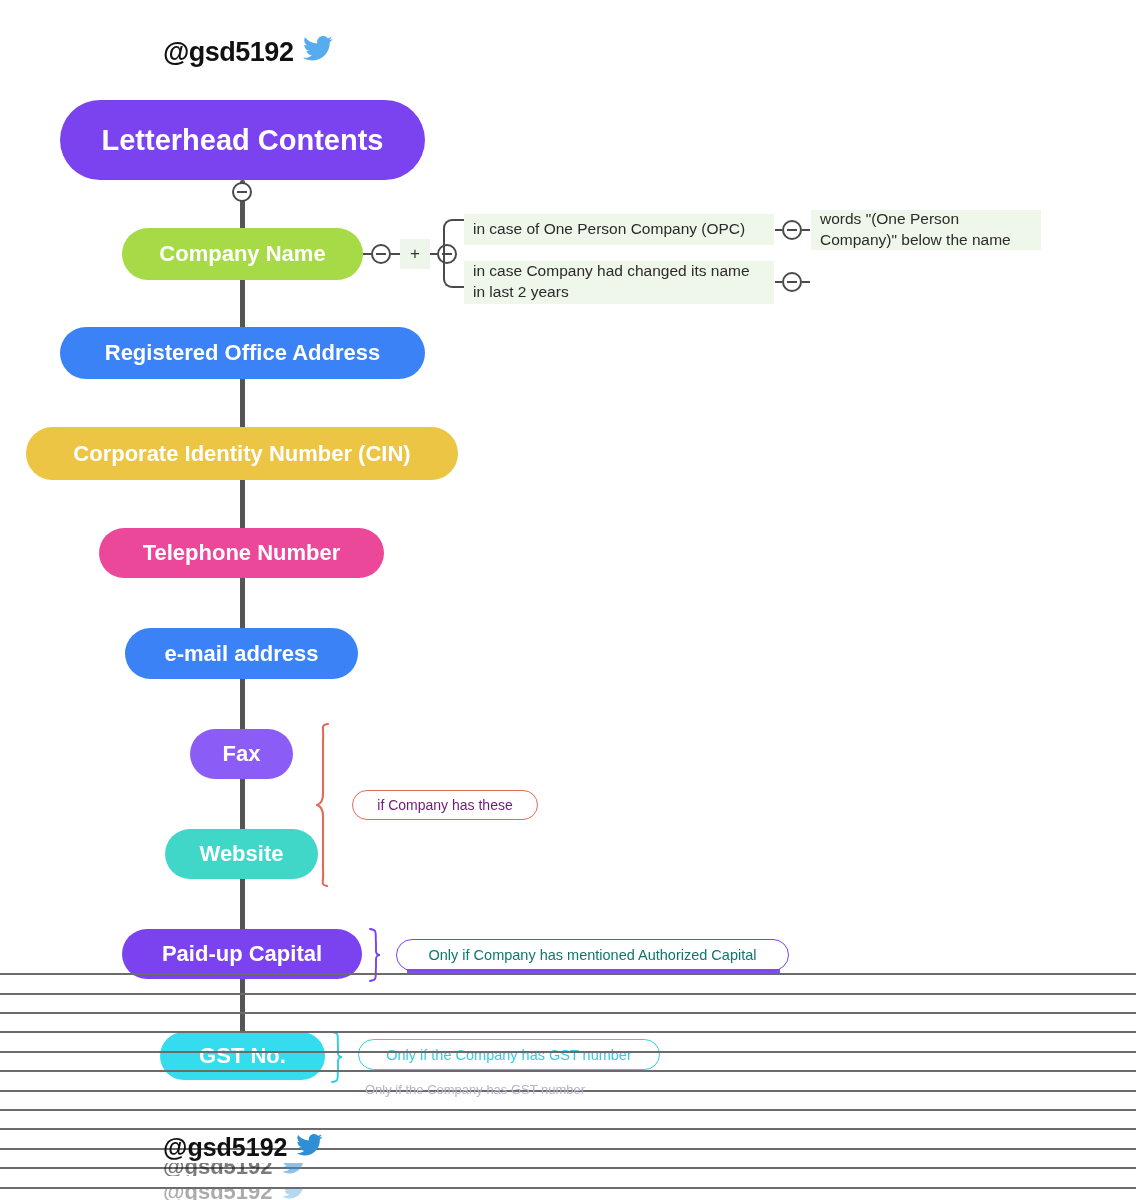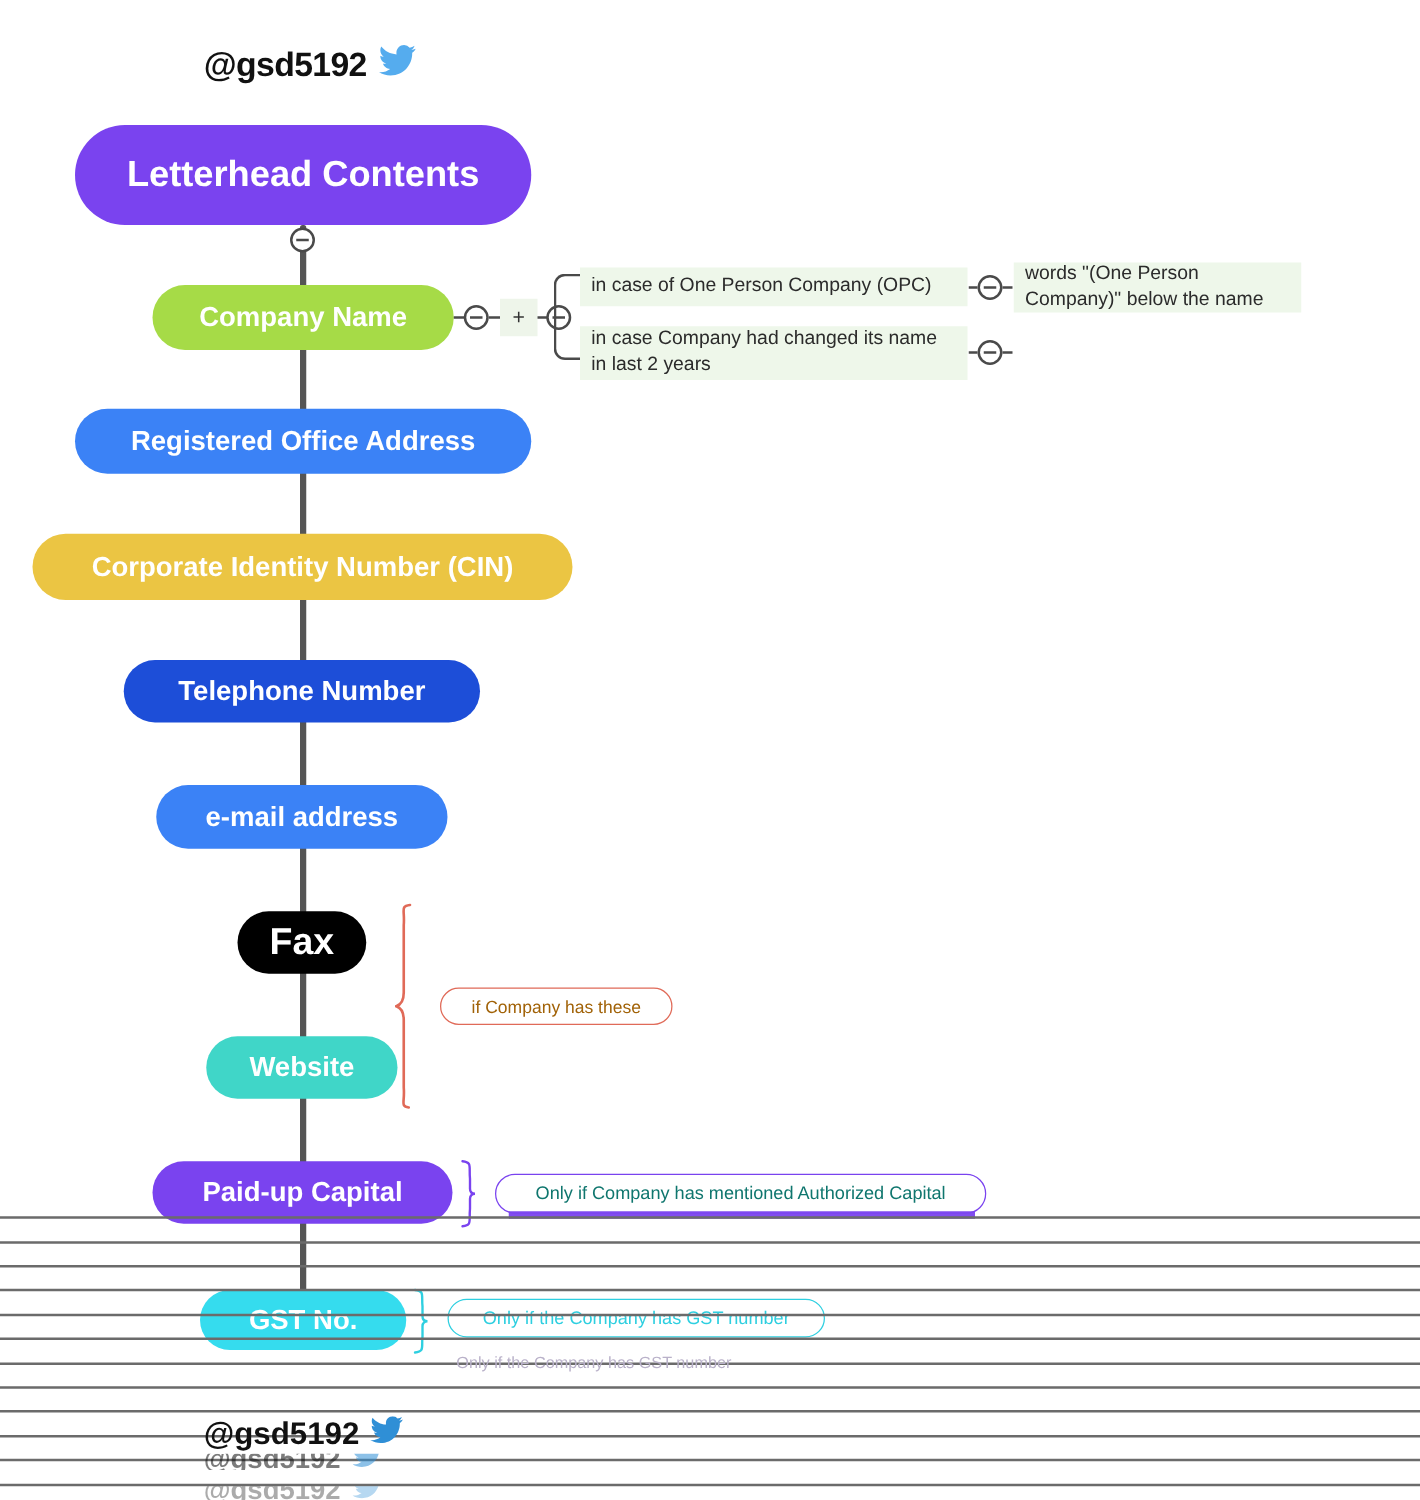--- a/index.html
+++ b/index.html
@@ -117,21 +117,21 @@
   .callout {
     position: absolute;
     border-radius: 999px;
     display: flex;
     align-items: center;
     justify-content: center;
     box-sizing: border-box;
     white-space: nowrap;
     background: transparent;
   }
-  .callout.coral  { border: 1.6px solid #e06a58; color: #a16207; }
+  .callout.coral  { border: 1.6px solid #e06a58; color: #701a75; }
   .callout.violet { border: 1.8px solid #7a43ef; color: #0f766e; }
   .callout.cyan   { border: 1.8px solid #2ecfe0; color: #2ecfe0; }
 
   .brace { position: absolute; }
 
   
   .smear {
     position: absolute;
     background: #7a43ef;
     opacity: 0.95;
@@ -224,29 +224,29 @@
   <div class="stub" style="left:802px; top:281px; width:8px;"></div>
 
   <div class="node" style="left:60px; top:327px; width:365px; height:52px; background:#3b82f6; font-size:22px;">
     <span>Registered Office Address</span>
   </div>
 
   <div class="node" style="left:26px; top:427px; width:432px; height:53px; background:#ebc543; font-size:22px;">
     <span>Corporate Identity Number (CIN)</span>
   </div>
 
-  <div class="node" style="left:99px; top:528px; width:285px; height:50px; background:#1d4ed8; font-size:22px;">
+  <div class="node" style="left:99px; top:528px; width:285px; height:50px; background:#ec4899; font-size:22px;">
     <span>Telephone Number</span>
   </div>
 
   <div class="node" style="left:125px; top:628px; width:233px; height:51px; background:#3b82f6; font-size:22px;">
     <span>e-mail address</span>
   </div>
 
-  <div class="node" style="left:190px; top:729px; width:103px; height:50px; background:#000000; font-size:30px;">
+  <div class="node" style="left:190px; top:729px; width:103px; height:50px; background:#8b5cf6; font-size:22px;">
     <span>Fax</span>
   </div>
 
   <div class="node" style="left:165px; top:829px; width:153px; height:50px; background:#40d6c8; font-size:22px;">
     <span>Website</span>
   </div>
 
   <div class="brace" style="left:316px; top:722px;">
     <svg width="36" height="166" viewBox="0 0 36 166" aria-hidden="true">
       <path d="M12 2 C 4 3, 8 6, 7 18 L7 72 C7 80, 4 82, 1 83 C4 84, 7 86, 7 94 L7 148 C8 160, 4 163, 11 164" fill="none" stroke="#e06a58" stroke-width="2.1" stroke-linecap="round"></path>

